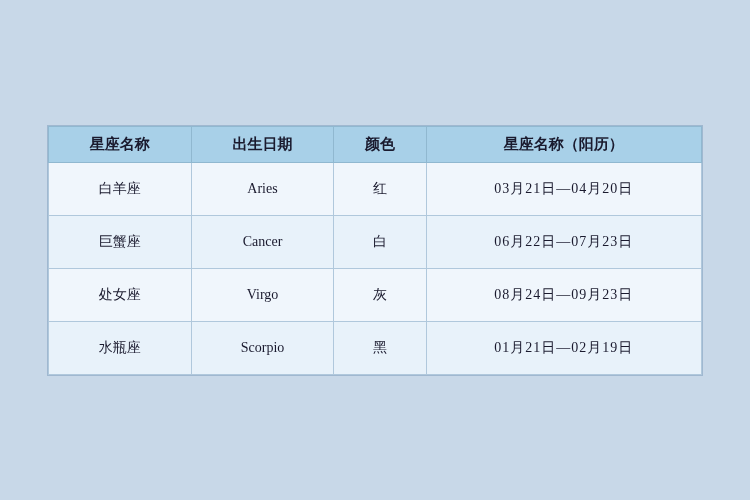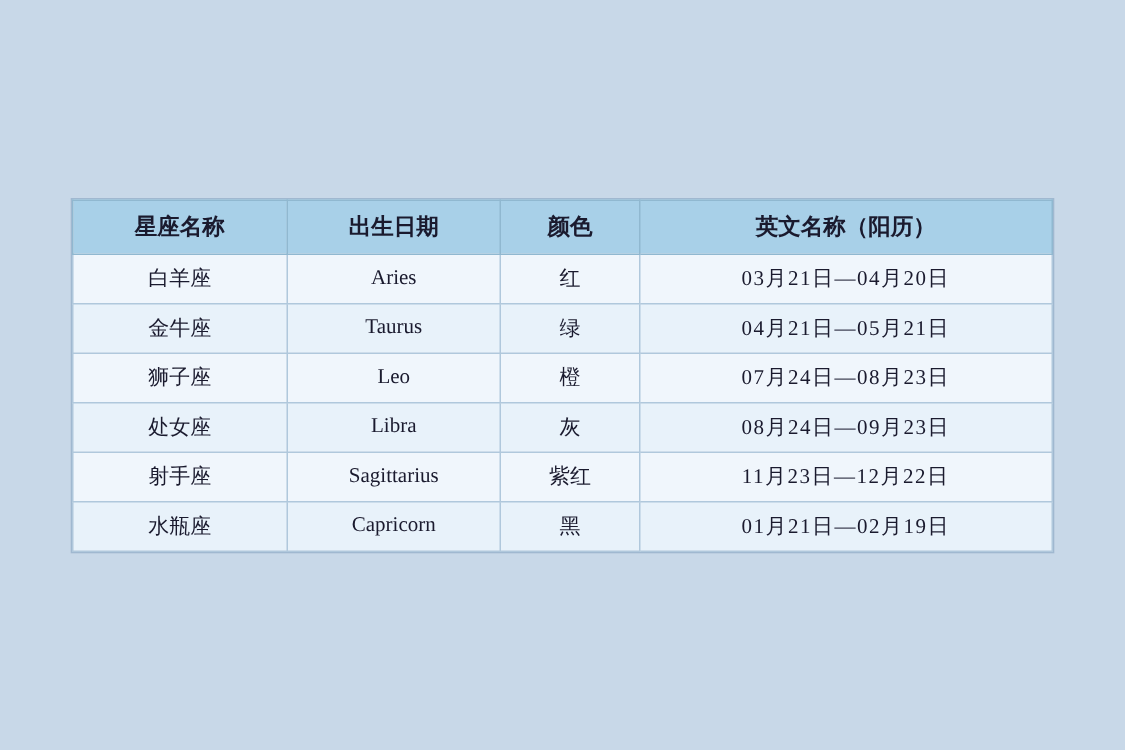--- a/index.html
+++ b/index.html
@@ -45,21 +45,21 @@
     tbody tr {
       background-color: #f0f6fc;
     }
 
     tbody tr:nth-child(even) {
       background-color: #e8f2fa;
     }
 
     tbody td {
       border: 1px solid #b0c8dc;
-      padding: 7px 12px;
+      padding: 17px 12px;
       text-align: center;
       font-size: 14px;
       color: #1a1a2e;
     }
 
     tbody td:nth-child(2) {
       font-style: normal;
       text-align: center;
     }
 
@@ -70,55 +70,43 @@
 </head>
 <body>
 
 <div class="table-container">
   <table>
     <thead>
       <tr>
         <th>星座名称</th>
         <th>出生日期</th>
         <th>颜色</th>
-        <th>英文名称（阳历）</th>
+        <th>星座名称（阳历）</th>
       </tr>
     </thead>
     <tbody id="table-body">
     <tr>
           <td>白羊座</td>
           <td>Aries</td>
           <td>红</td>
           <td>03月21日—04月20日</td>
         </tr>
         <tr>
-          <td>金牛座</td>
-          <td>Taurus</td>
-          <td>绿</td>
-          <td>04月21日—05月21日</td>
-        </tr>
-        <tr>
-          <td>狮子座</td>
-          <td>Leo</td>
-          <td>橙</td>
-          <td>07月24日—08月23日</td>
+          <td>巨蟹座</td>
+          <td>Cancer</td>
+          <td>白</td>
+          <td>06月22日—07月23日</td>
         </tr>
         <tr>
           <td>处女座</td>
-          <td>Libra</td>
+          <td>Virgo</td>
           <td>灰</td>
           <td>08月24日—09月23日</td>
         </tr>
         <tr>
-          <td>射手座</td>
-          <td>Sagittarius</td>
-          <td>紫红</td>
-          <td>11月23日—12月22日</td>
-        </tr>
-        <tr>
           <td>水瓶座</td>
-          <td>Capricorn</td>
+          <td>Scorpio</td>
           <td>黑</td>
           <td>01月21日—02月19日</td>
         </tr>
       </tbody>
   </table>
 </div>
 
 </body></html>

